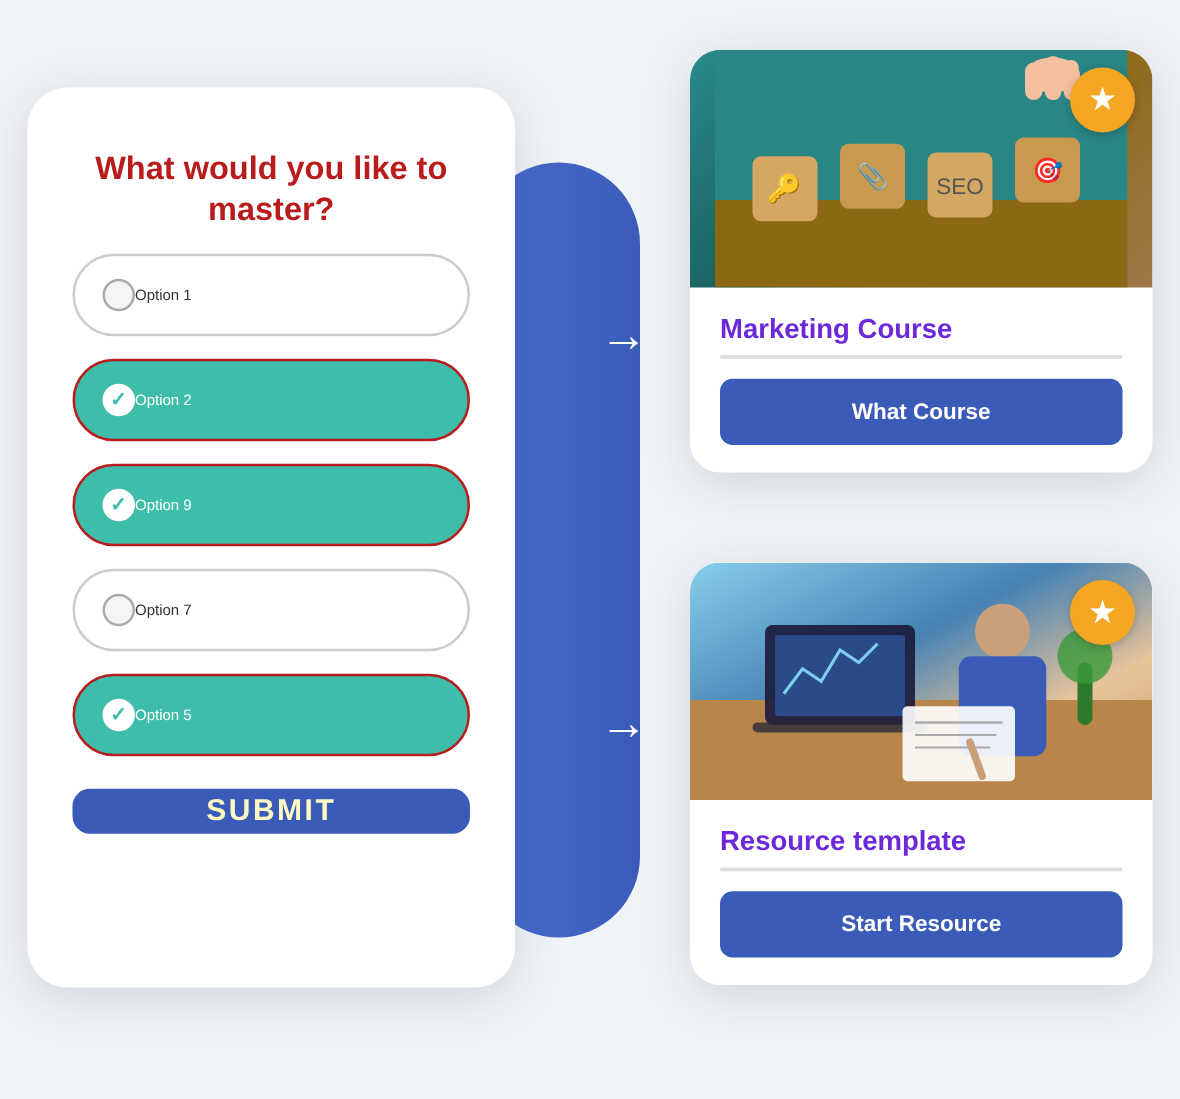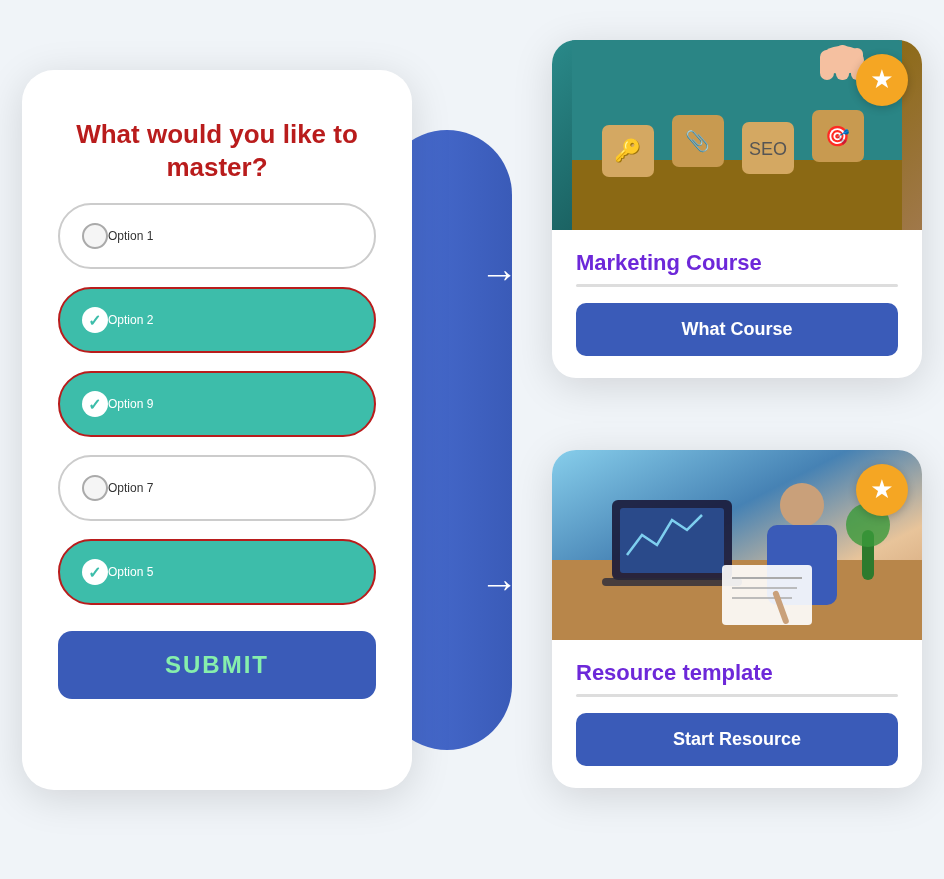--- a/index.html
+++ b/index.html
@@ -92,23 +92,23 @@
 
     .check-circle::after {
       content: '✓';
       color: #3dbdaa;
       font-size: 16px;
       font-weight: 900;
     }
 
     .submit-btn {
       margin-top: 8px;
-      padding: 20px;
+      padding: 4px;
       background: #3a5bb8;
-      color: #86efac;
+      color: #fef9c3;
       border: none;
       border-radius: 14px;
       font-size: 24px;
       font-weight: 700;
       letter-spacing: 2px;
       cursor: pointer;
       text-align: center;
     }
 
     

